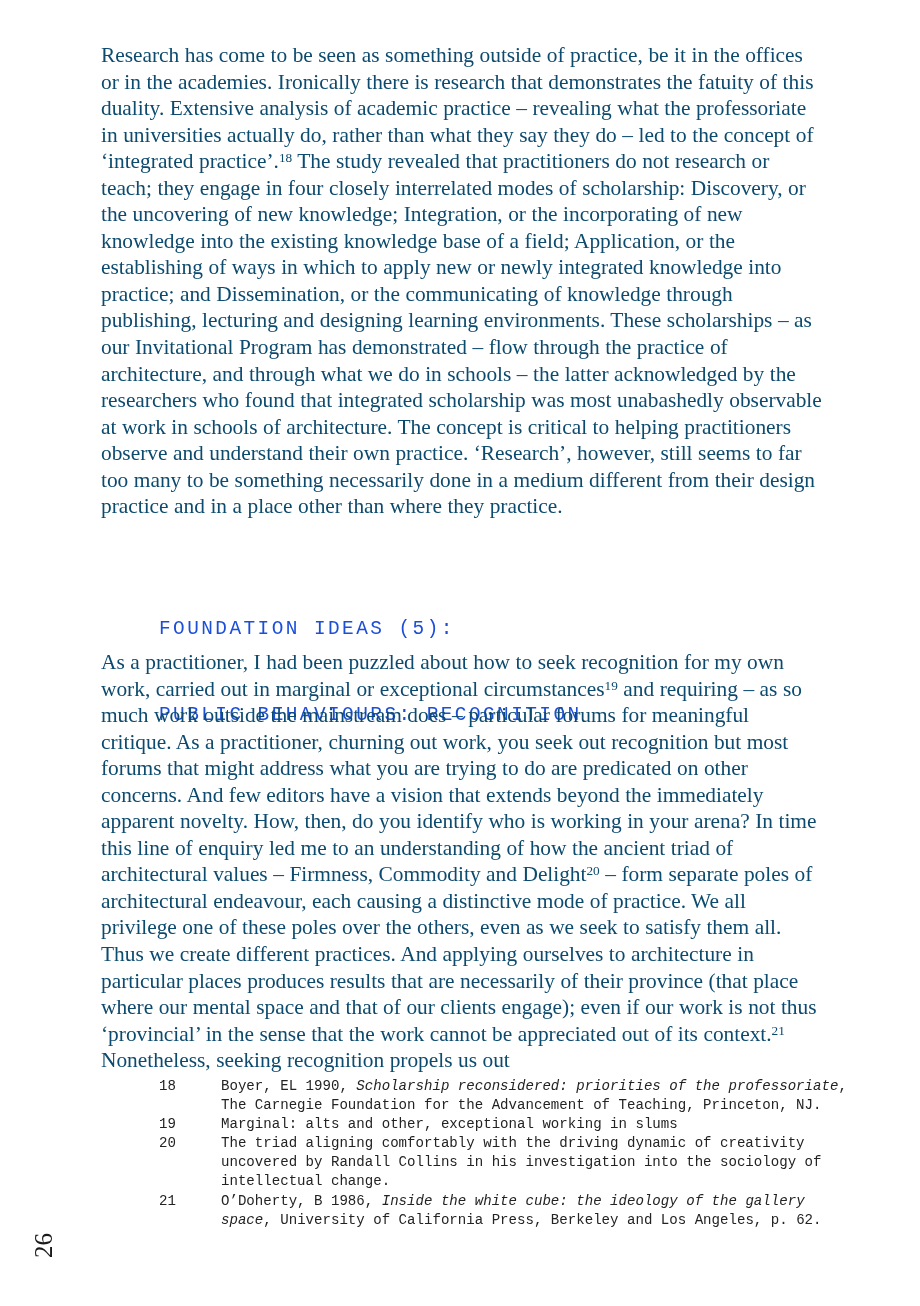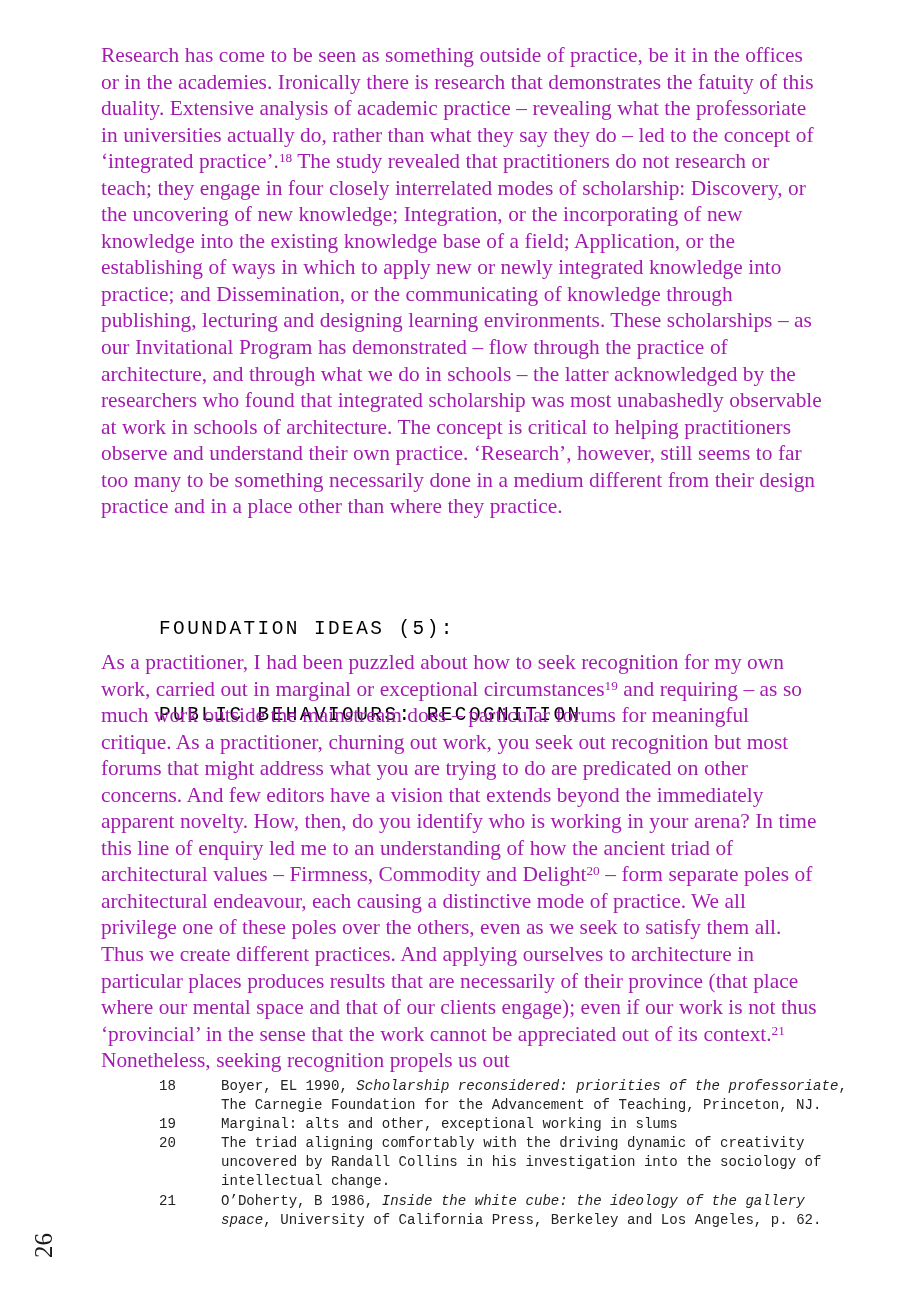--- a/index.html
+++ b/index.html
@@ -29,41 +29,41 @@
     top: 42px;
     width: 722px;
   }
 
   p.body {
     margin: 0;
     font-family: "Liberation Serif", serif;
     font-size: 21.4px;
     line-height: 26.55px;
     text-align: left;
-    color: #a21caf;
+    color: #0c4a6e;
     letter-spacing: -0.02px;
     word-spacing: 0.2px;
   }
 
   p.body sup {
     font-size: 0.62em;
     vertical-align: 0.45em;
     line-height: 0;
   }
 
   
   .section-heading {
     position: absolute;
     left: 159px;
     top: 558px;
     font-family: "Liberation Mono", "DejaVu Sans Mono", monospace;
     font-size: 19.4px;
     line-height: 28.6px;
     letter-spacing: 2.45px;
-    color: #000000;
+    color: #1d4ed8;
     white-space: pre;
   }
   .section-heading .hline {
     display: block;
   }
 
   
   .body-col-2 {
     position: absolute;
     left: 101px;

